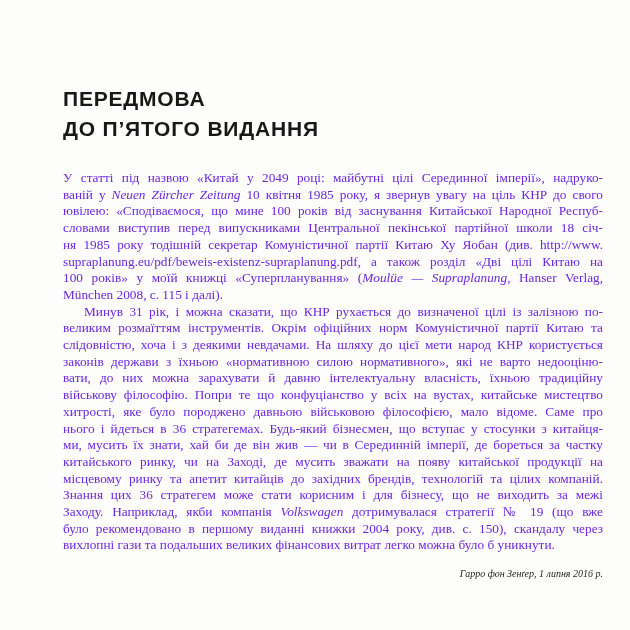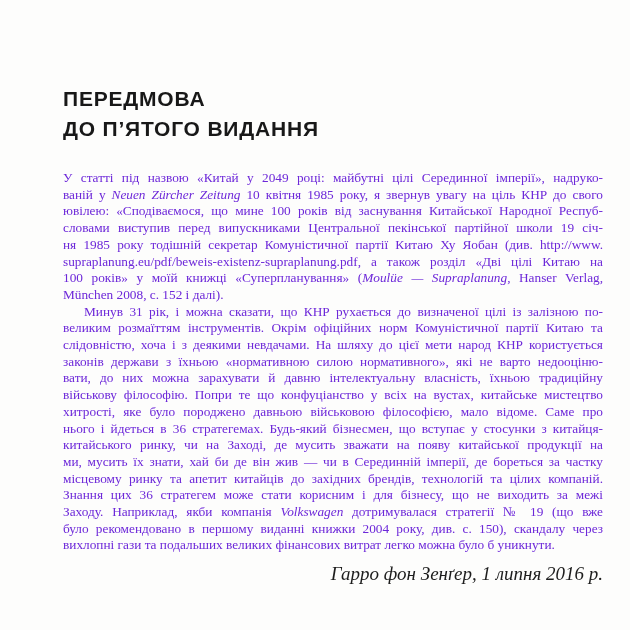--- a/index.html
+++ b/index.html
@@ -40,57 +40,57 @@
     white-space: normal;
   }
   .line.last {
     text-align-last: left;
   }
   .seg.italic { font-style: italic; }
   .signature {
     margin-top: 11px;
     font-family: "Liberation Serif", serif;
     font-style: italic;
-    font-size: 19px;
+    font-size: 10px;
     line-height: 17px;
     color: #1d1d1d;
     text-align: right;
   }
 </style>
 </head>
 <body>
 
 <div class="page">
   <h1 class="title">
     <span>ПЕРЕДМОВА</span><br>
     <span>ДО П’ЯТОГО ВИДАННЯ</span>
   </h1>
 
   <div class="body-text">
       <div class="par">
         <div class="line"><span class="seg">У статті під назвою «Китай у 2049 році: майбутні цілі Серединної імперії», надруко-</span></div>
         <div class="line"><span class="seg">ваній у </span><span class="seg italic">Neuen Zürcher Zeitung</span><span class="seg"> 10 квітня 1985 року, я звернув увагу на ціль КНР до свого</span></div>
         <div class="line"><span class="seg">ювілею: «Сподіваємося, що мине 100 років від заснування Китайської Народної Респуб-</span></div>
-        <div class="line"><span class="seg">словами виступив перед випускниками Центральної пекінської партійної школи 19 січ-</span></div>
+        <div class="line"><span class="seg">словами виступив перед випускниками Центральної пекінської партійної школи 18 січ-</span></div>
         <div class="line"><span class="seg">ня 1985 року тодішній секретар Комуністичної партії Китаю Ху Яобан (див. http://www.</span></div>
         <div class="line"><span class="seg">supraplanung.eu/pdf/beweis-existenz-supraplanung.pdf, а також розділ «Дві цілі Китаю на</span></div>
         <div class="line"><span class="seg">100 років» у моїй книжці «Суперпланування» (</span><span class="seg italic">Moulüe — Supraplanung</span><span class="seg">, Hanser Verlag,</span></div>
-        <div class="line last"><span class="seg">München 2008, с. 152 і далі).</span></div>
+        <div class="line last"><span class="seg">München 2008, с. 115 і далі).</span></div>
       </div>
       <div class="par indent">
         <div class="line"><span class="seg">Минув 31 рік, і можна сказати, що КНР рухається до визначеної цілі із залізною по-</span></div>
         <div class="line"><span class="seg">великим розмаїттям інструментів. Окрім офіційних норм Комуністичної партії Китаю та</span></div>
         <div class="line"><span class="seg">слідовністю, хоча і з деякими невдачами. На шляху до цієї мети народ КНР користується</span></div>
         <div class="line"><span class="seg">законів держави з їхньою «нормативною силою нормативного», які не варто недооціню-</span></div>
         <div class="line"><span class="seg">вати, до них можна зарахувати й давню інтелектуальну власність, їхньою традиційну</span></div>
         <div class="line"><span class="seg">військову філософію. Попри те що конфуціанство у всіх на вустах, китайське мистецтво</span></div>
         <div class="line"><span class="seg">хитрості, яке було породжено давньою військовою філософією, мало відоме. Саме про</span></div>
         <div class="line"><span class="seg">нього і йдеться в 36 стратегемах. Будь-який бізнесмен, що вступає у стосунки з китайця-</span></div>
+        <div class="line"><span class="seg">ми, мусить їх знати, хай би де він жив — чи в Серединній імперії, де бореться за частку</span></div>
         <div class="line"><span class="seg">китайського ринку, чи на Заході, де мусить зважати на появу китайської продукції на</span></div>
-        <div class="line"><span class="seg">ми, мусить їх знати, хай би де він жив — чи в Серединній імперії, де бореться за частку</span></div>
         <div class="line"><span class="seg">місцевому ринку та апетит китайців до західних брендів, технологій та цілих компаній.</span></div>
         <div class="line"><span class="seg">Знання цих 36 стратегем може стати корисним і для бізнесу, що не виходить за межі</span></div>
         <div class="line"><span class="seg">Заходу. Наприклад, якби компанія </span><span class="seg italic">Volkswagen</span><span class="seg"> дотримувалася стратегії № 19 (що вже</span></div>
         <div class="line"><span class="seg">було рекомендовано в першому виданні книжки 2004 року, див. с. 150), скандалу через</span></div>
         <div class="line last"><span class="seg">вихлопні гази та подальших великих фінансових витрат легко можна було б уникнути.</span></div>
       </div>
     </div>
 
   <div class="signature">Гарро фон Зенґер, 1 липня 2016 р.</div>
 </div>

